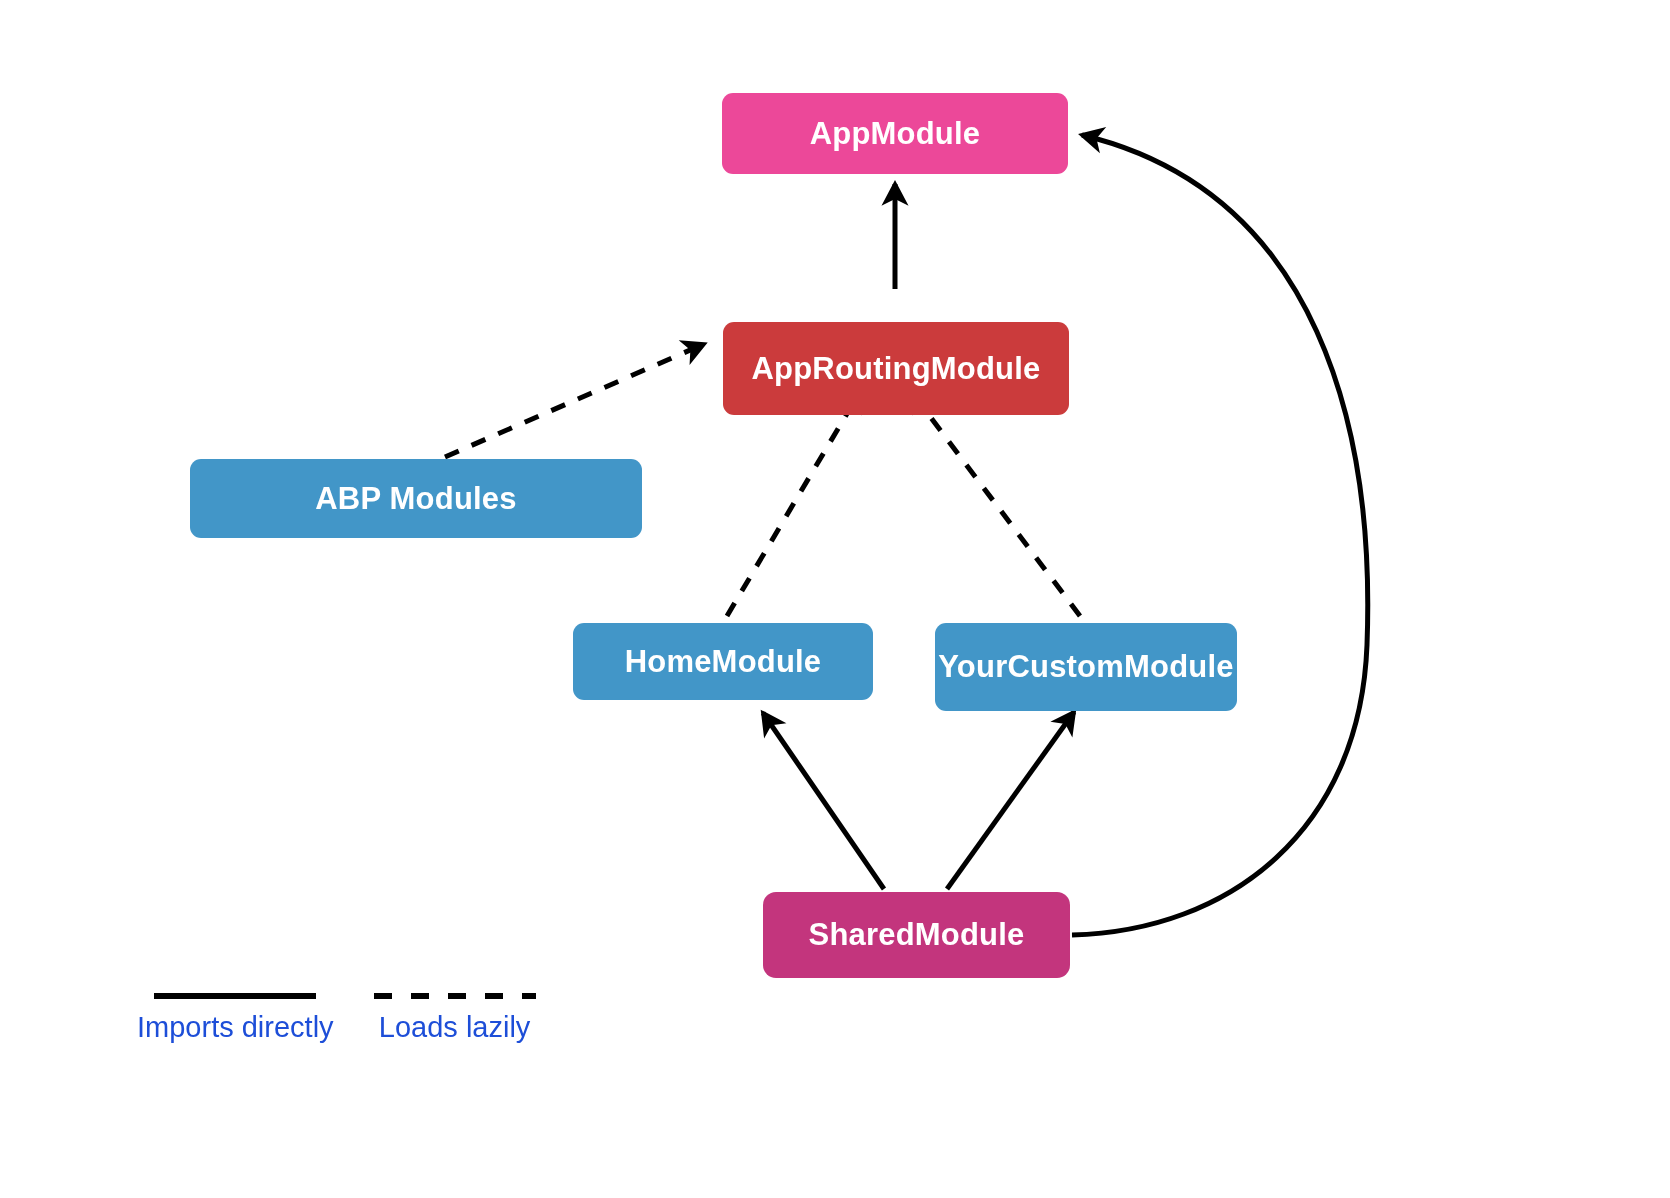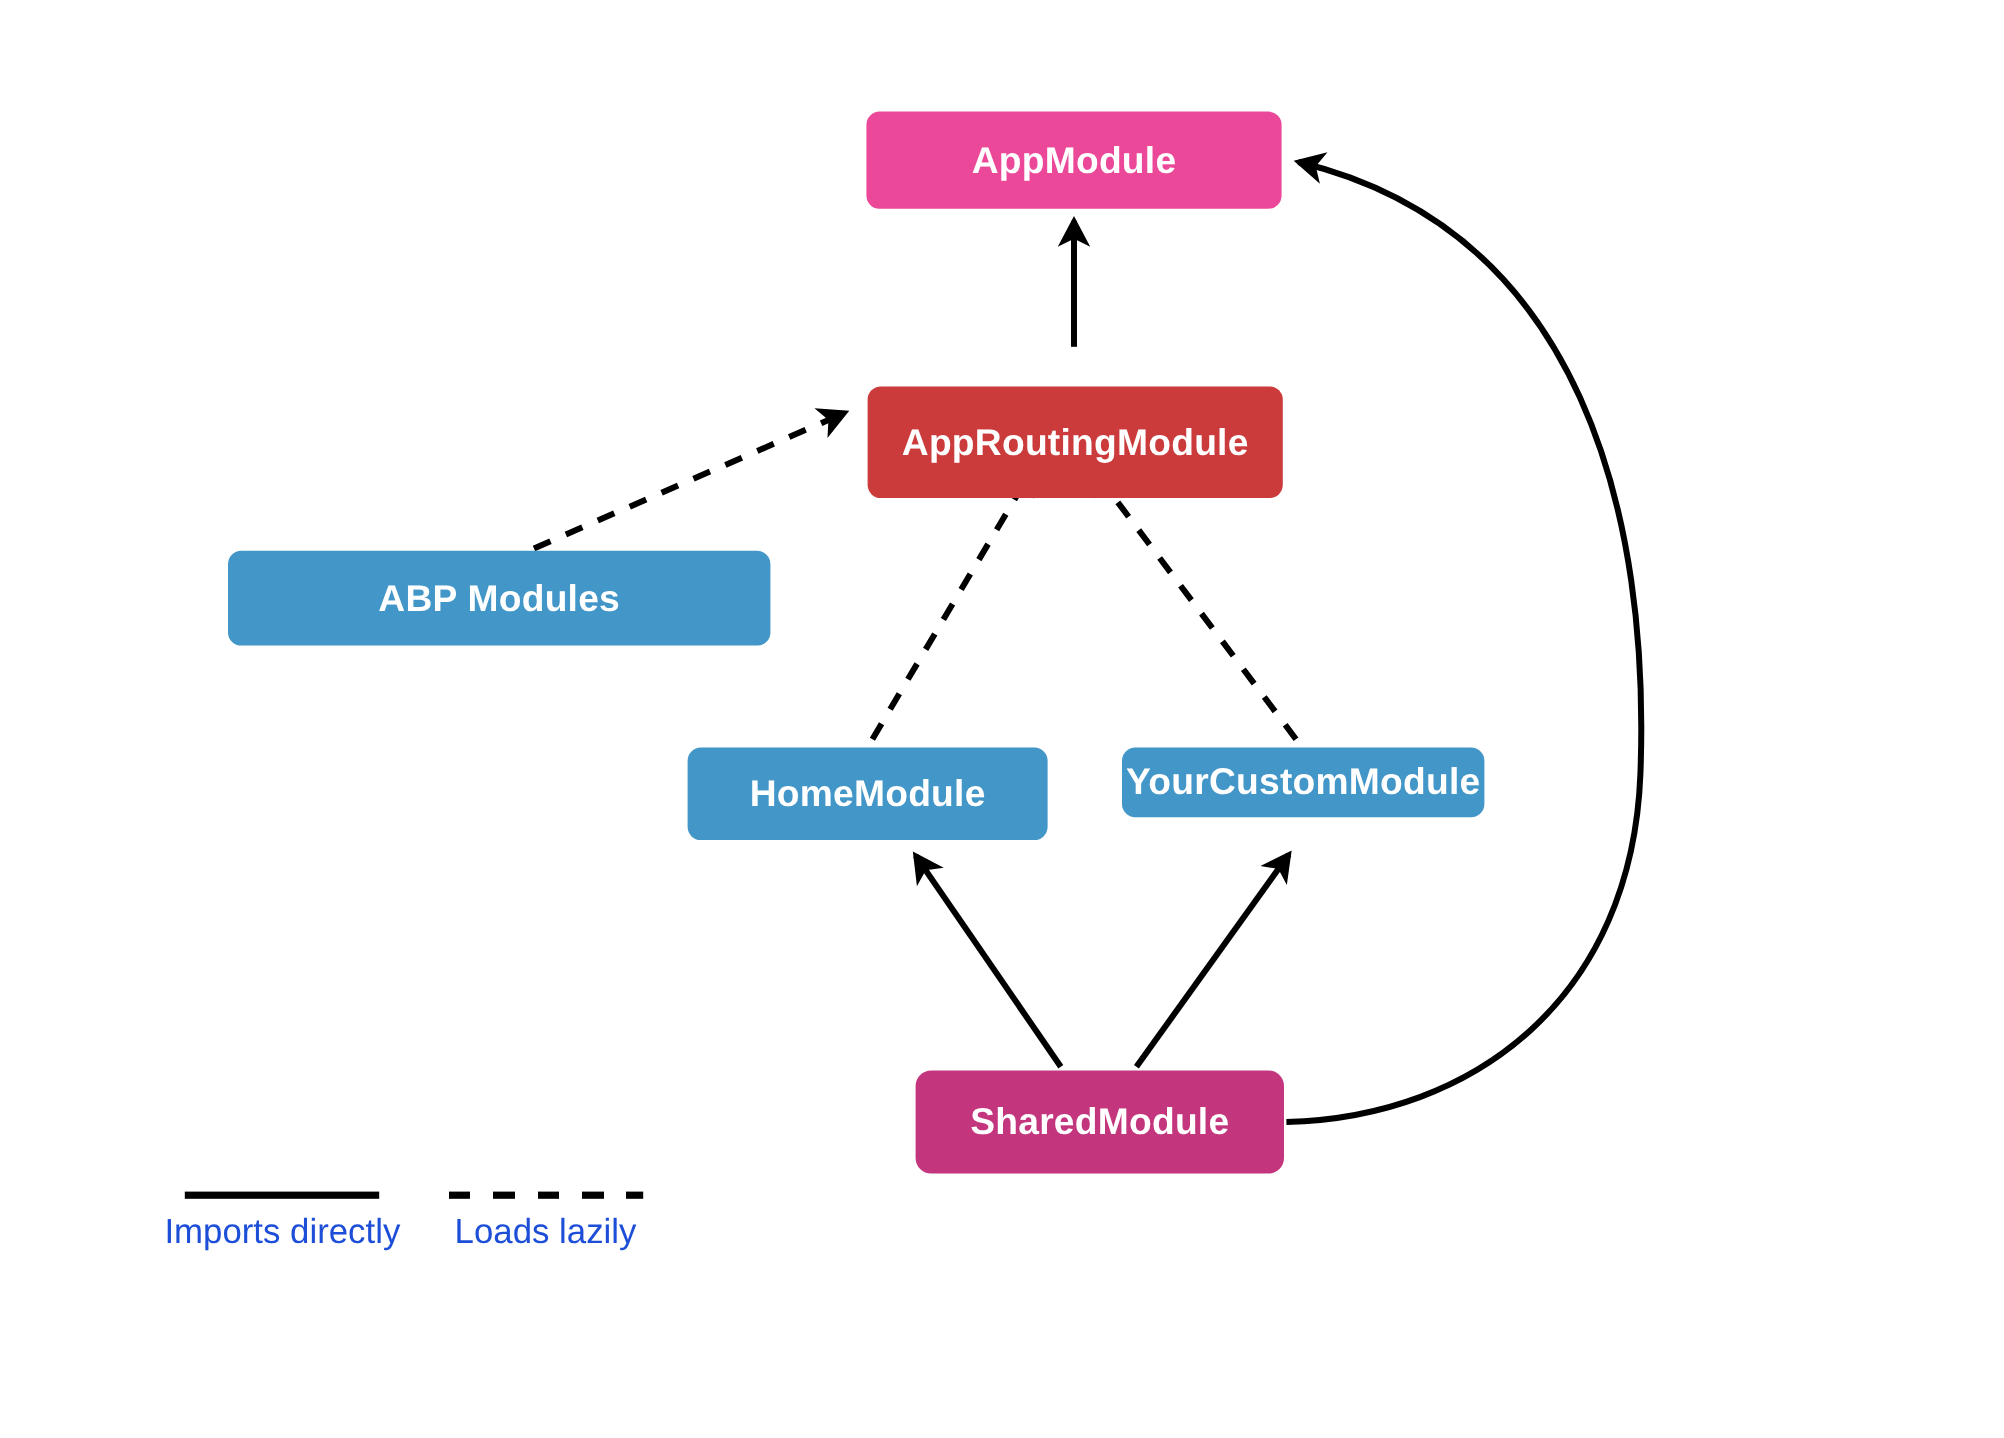--- a/index.html
+++ b/index.html
@@ -107,21 +107,21 @@
   </div>
 
   <div class="node" style="left: 190px; top: 459px; width: 452px; height: 79px; background: rgb(66, 150, 200);">
     <span>ABP Modules</span>
   </div>
 
   <div class="node" style="left: 573px; top: 623px; width: 300px; height: 77px; background: rgb(66, 150, 200);">
     <span>HomeModule</span>
   </div>
 
-  <div class="node" style="left: 935px; top: 623px; width: 302px; height: 58px; background: rgb(66, 150, 200);">
+  <div class="node" style="left: 935px; top: 623px; width: 302px; height: 88px; background: rgb(66, 150, 200);">
     <span>YourCustomModule</span>
   </div>
 
   <div class="node" style="left: 763px; top: 892px; width: 307px; height: 86px; background: rgb(195, 53, 125); border-radius: 13px;">
     <span>SharedModule</span>
   </div>
 
   <div class="legend">
     <div class="legend-item">
       <div class="legend-line solid"></div>

